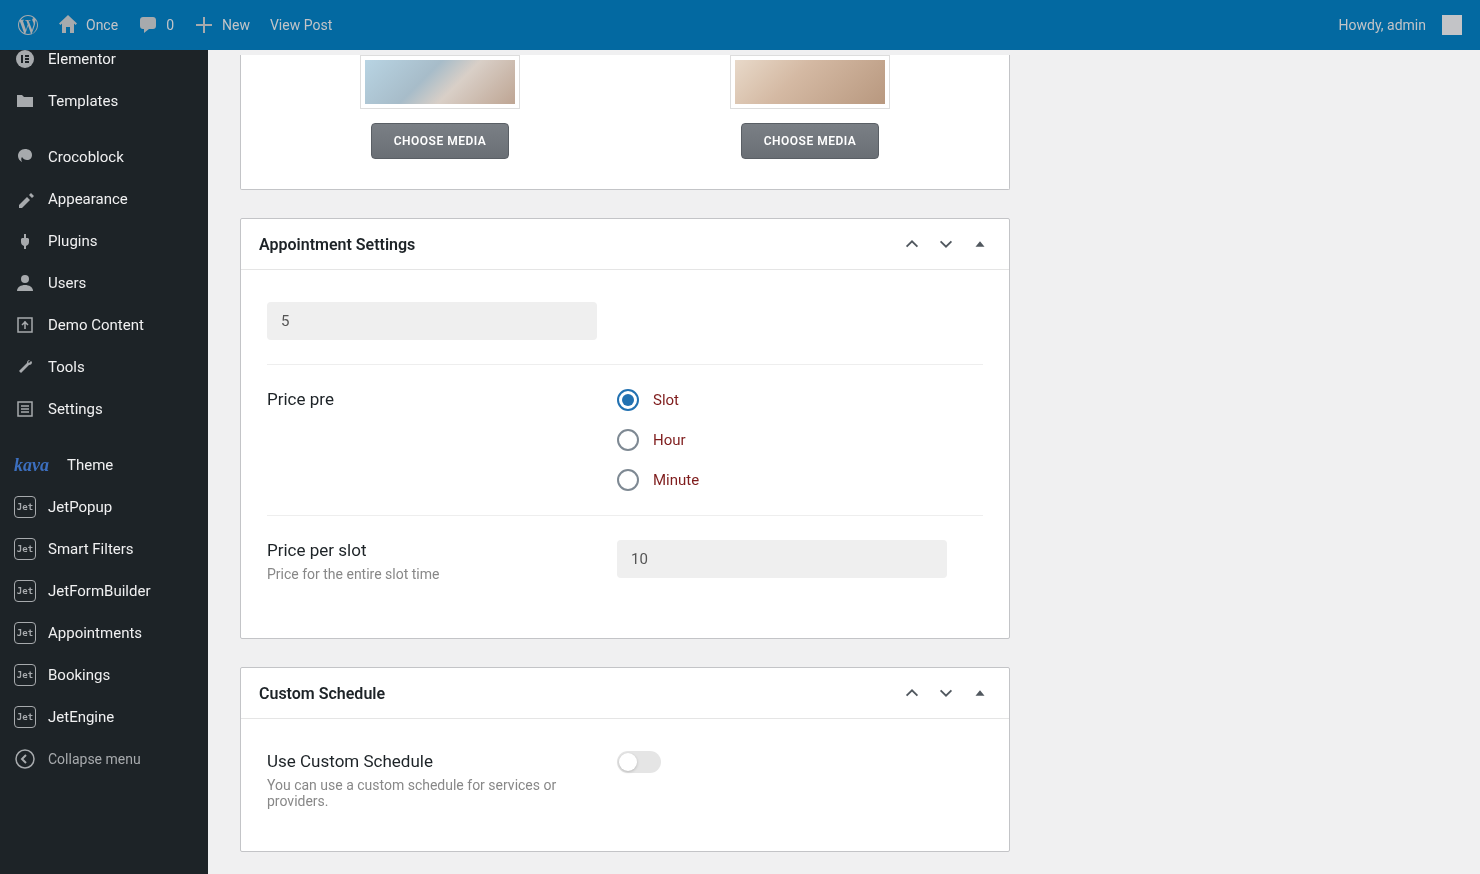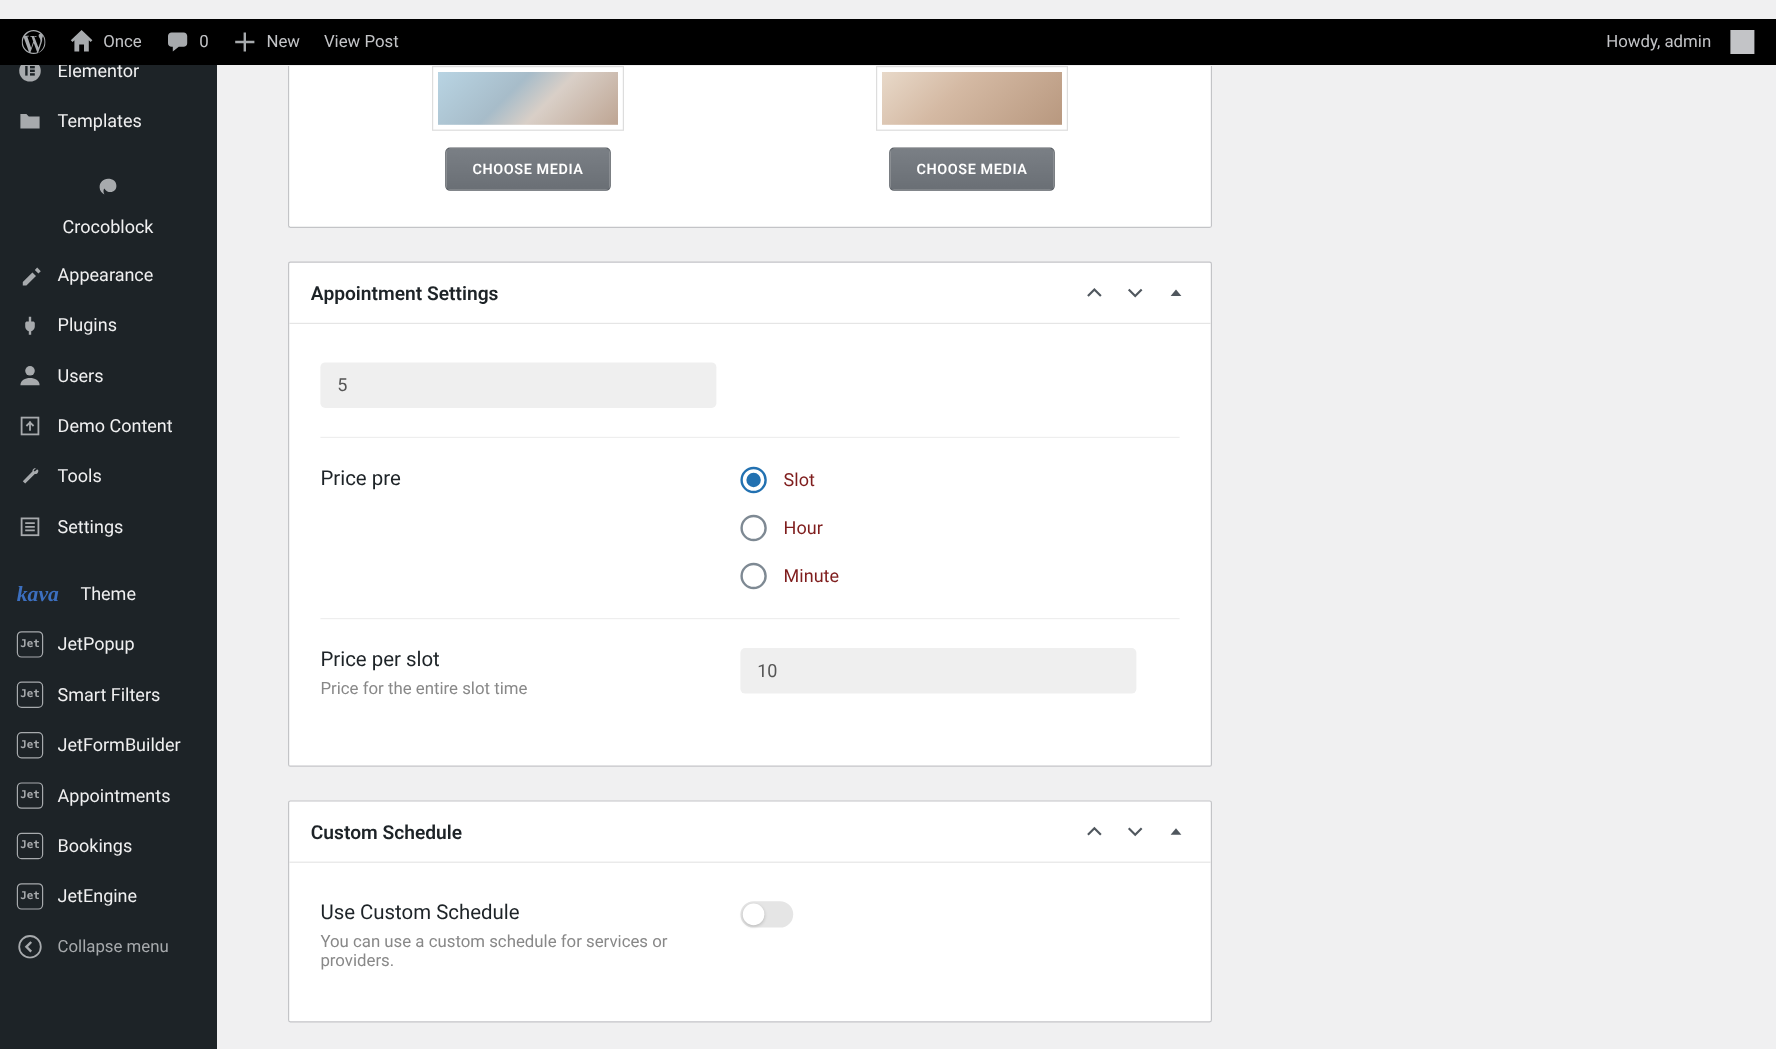--- a/index.html
+++ b/index.html
@@ -1,26 +1,26 @@
 <!DOCTYPE html>
 <html><head>
 <meta charset="utf-8">
 <style>
 * { margin: 0; padding: 0; box-sizing: border-box; font-family: -apple-system, BlinkMacSystemFont, "Segoe UI", Roboto, sans-serif; }
 body { background: #f0f0f1; overflow-x: hidden; }
 
 
-.adminbar { position: fixed; top: 16px; left: 0; right: 0; height: 38px; background: #000000; color: #c3c4c7; display: flex; align-items: center; padding: 0 8px; z-index: 100; font-size: 14px; }
+.adminbar { position: fixed; top: 0; left: 0; right: 0; height: 50px; background: #0369a1; color: #c3c4c7; display: flex; align-items: center; padding: 0 8px; z-index: 100; font-size: 14px; }
 .adminbar .ab-item { display: inline-flex; align-items: center; gap: 8px; padding: 0 10px; height: 38px; color: #c3c4c7; cursor: pointer; }
 .adminbar .right { margin-left: auto; display: flex; align-items: center; }
 .adminbar svg { width: 20px; height: 20px; fill: #a7aaad; }
 .avatar-box { width: 20px; height: 20px; background: #c3c4c7; margin-left: 8px; }
 
 
-.sidebar { position: fixed; top: 38px; left: 0; bottom: 0; width: 180px; background: #1d2327; overflow-y: auto; }
+.sidebar { position: fixed; top: 38px; left: 0; bottom: 0; width: 208px; background: #1d2327; overflow-y: auto; }
 .menu-item { display: flex; align-items: center; gap: 12px; padding: 10px 14px; color: #f0f0f1; font-size: 15px; cursor: pointer; }
 .menu-item .mi-icon { width: 22px; height: 22px; display: inline-flex; align-items: center; justify-content: center; }
 .menu-item svg { width: 20px; height: 20px; fill: #a7aaad; }
 .kava-logo { font-family: cursive; font-style: italic; font-weight: bold; color: #3c6fbf; font-size: 18px; }
 .collapse-item { color: #a7aaad; font-size: 14px; }
 
 
 .content { margin-left: 200px; margin-top: 38px; padding: 17px 40px; }
 
 
@@ -115,21 +115,21 @@
         <span>Elementor</span>
       </div>
       <div class="menu-item">
         <span class="mi-icon">
           <svg viewBox="0 0 20 20">
             <path d="M2 4h5l2 2h9v10H2z"></path>
           </svg>
         </span>
         <span>Templates</span>
       </div>
-      <div class="menu-item" style="margin-top: 14px; flex-direction: column;">
+      <div class="menu-item" style="margin-top: 14px;">
         <span class="mi-icon">
           <svg viewBox="0 0 20 20">
             <path d="M10 2C6 2 3 5 3 9c0 3 2 5 4 6-1-2-1-4 0-5 1 2 3 3 5 3 3 0 5-2 5-5 0-4-3-6-7-6z"></path>
           </svg>
         </span>
         <span>Crocoblock</span>
       </div>
       <div class="menu-item">
         <span class="mi-icon">
           <svg viewBox="0 0 20 20">

